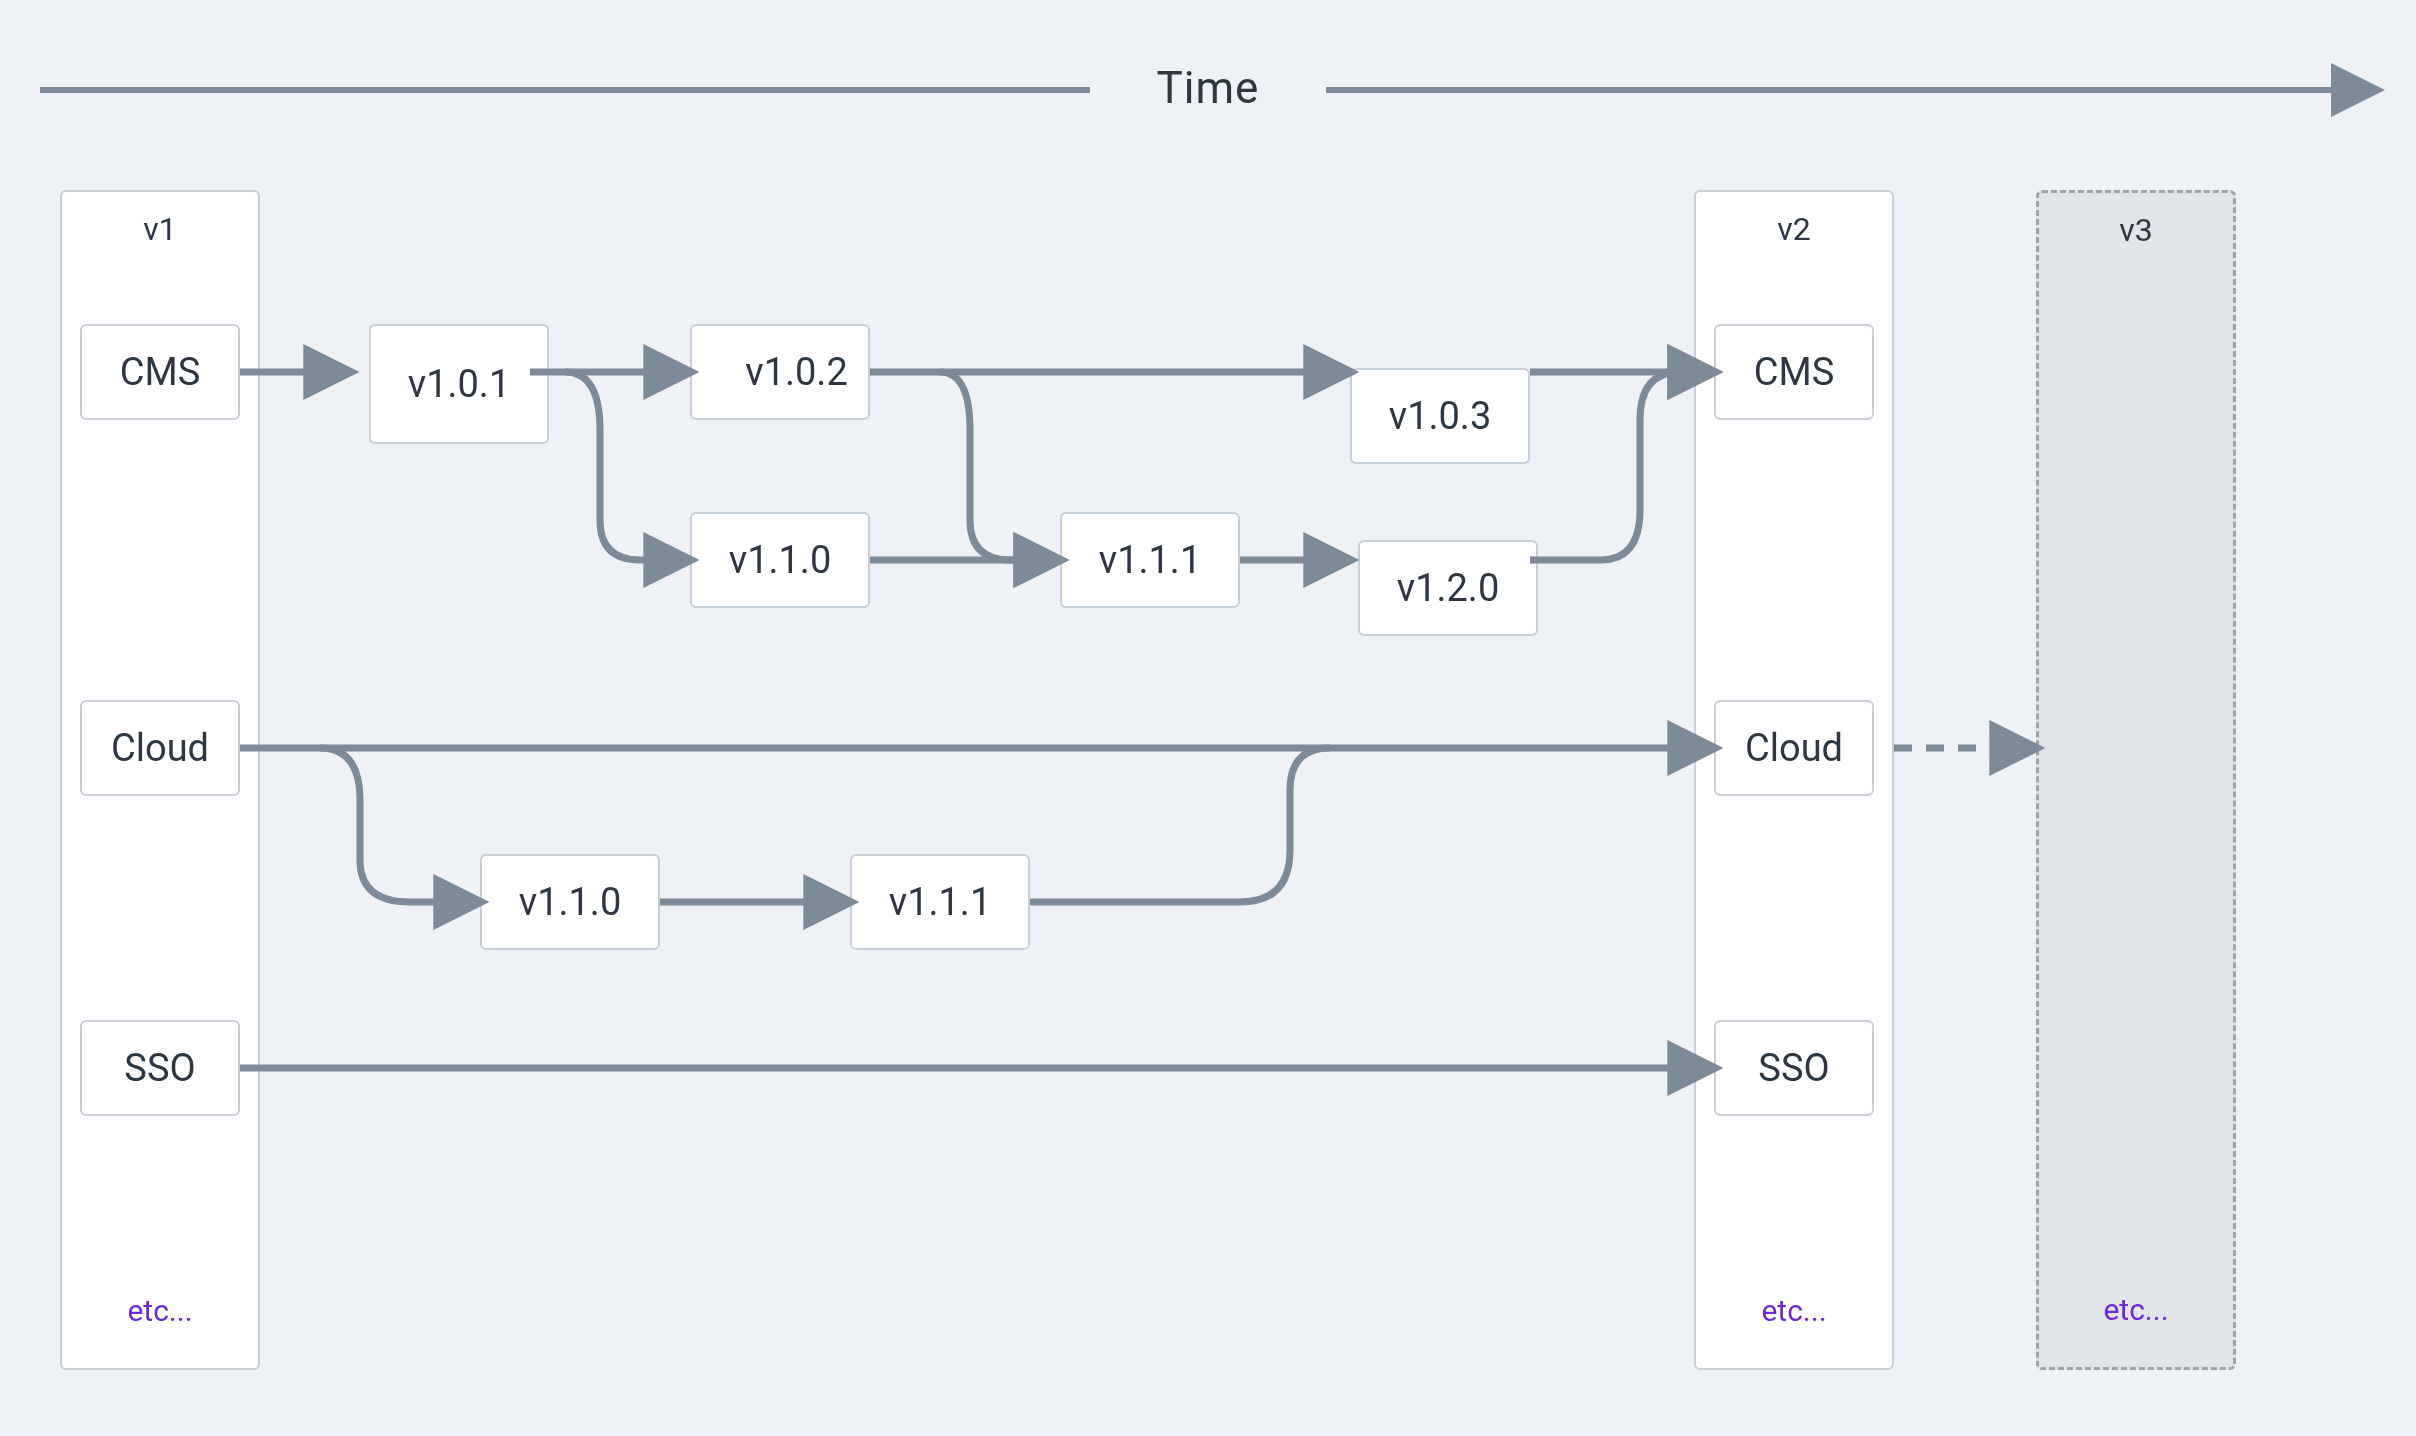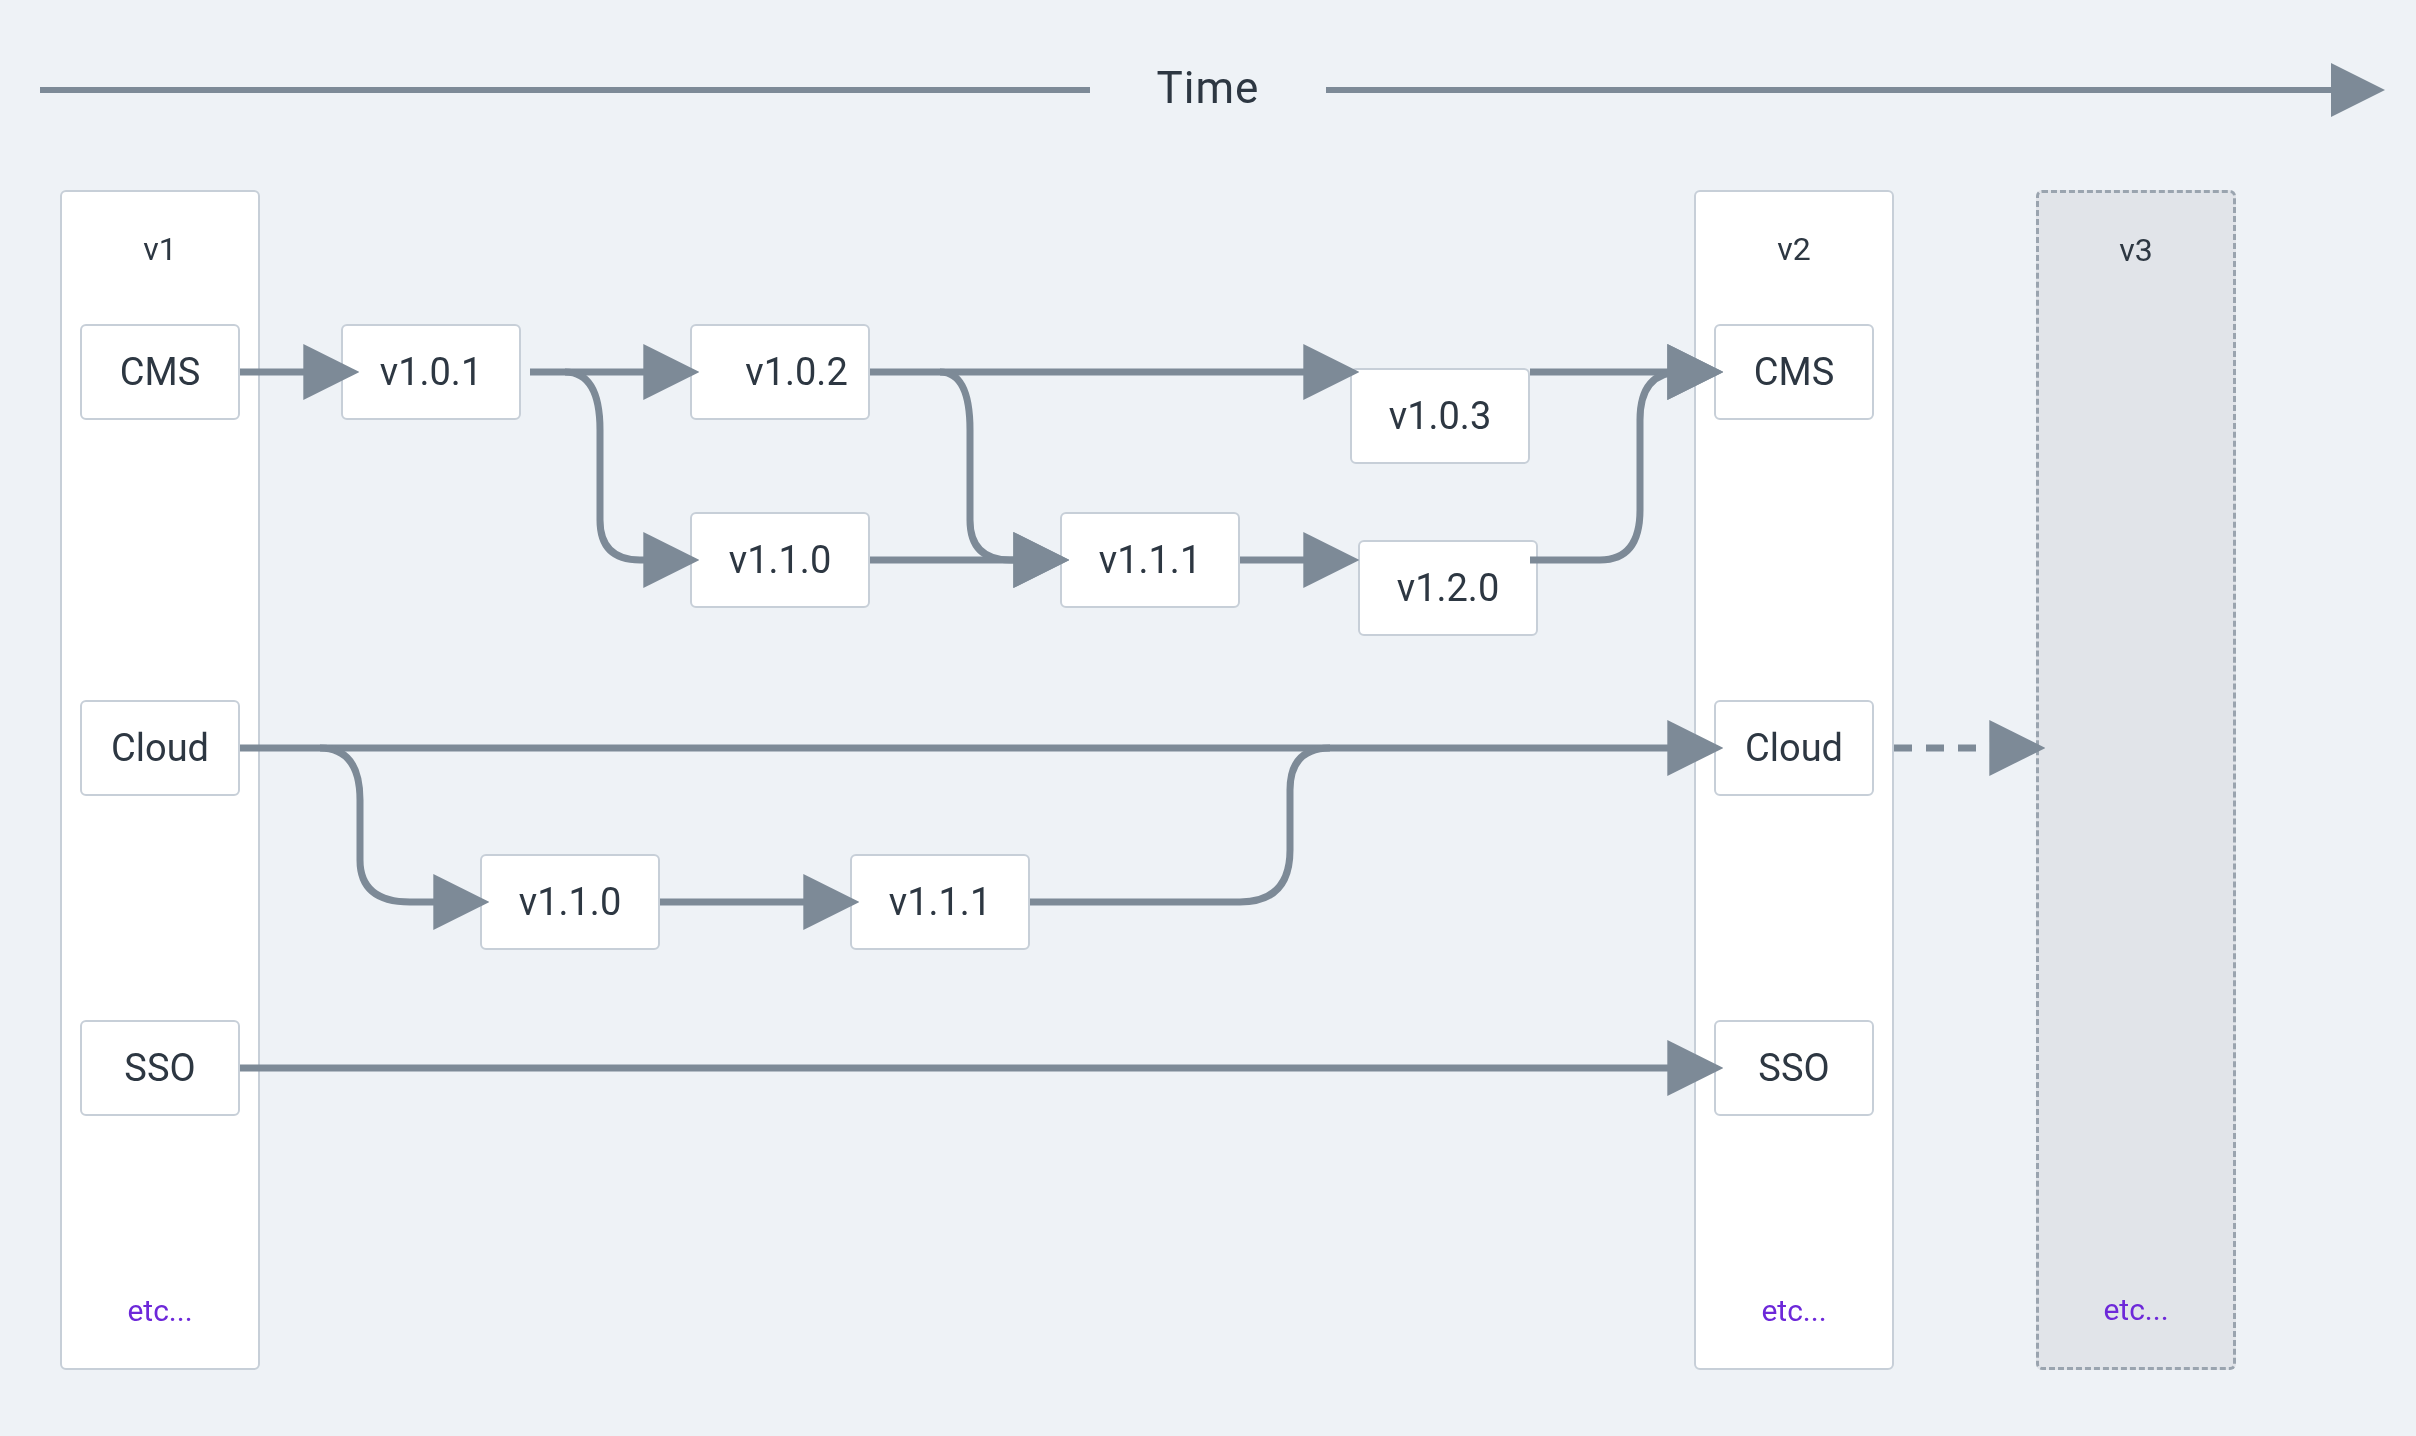--- a/index.html
+++ b/index.html
@@ -41,21 +41,21 @@
     align-items: stretch;
   }
   .col.future {
     background: #e1e4e9;
     border: 3px dashed #9aa4af;
   }
   .col-title {
     text-align: center;
     font-size: 32px;
     color: #2d3742;
-    padding-top: 38px;
+    padding-top: 18px;
     padding-bottom: 10px;
   }
   .etc {
     text-align: center;
     font-size: 30px;
     color: #6d28d9;
     position: absolute;
     left: 0; right: 0;
   }
   .node {
@@ -104,21 +104,21 @@
   </div>
   <div class="node" style="left:1714px; top:324px;  width:160px; height:96px;">CMS</div>
   <div class="node" style="left:1714px; top:700px;  width:160px; height:96px;">Cloud</div>
   <div class="node" style="left:1714px; top:1020px; width:160px; height:96px;">SSO</div>
 
   <div class="col future" style="left:2036px; top:190px; width:200px; height:1180px;">
     <div class="col-title">v3</div>
     <div class="etc" style="bottom:40px;">etc...</div>
   </div>
 
-  <div class="node" style="left:341px;  top:324px; width:180px; height:96px;">v1.0.1</div>
+  <div class="node" style="left:369px;  top:324px; width:180px; height:120px;">v1.0.1</div>
   <div class="node" style="left:690px;  top:324px; width:180px; height:96px;padding-left:33px;">v1.0.2</div>
   <div class="node" style="left:1350px; top:324px; width:180px; height:96px;margin-top:44px;">v1.0.3</div>
 
   <div class="node" style="left:690px;  top:512px; width:180px; height:96px;">v1.1.0</div>
   <div class="node" style="left:1060px; top:512px; width:180px; height:96px;">v1.1.1</div>
   <div class="node" style="left:1350px; top:540px; width:180px; height:96px;margin-left:8px;">v1.2.0</div>
 
   <div class="node" style="left:480px; top:854px; width:180px; height:96px;">v1.1.0</div>
   <div class="node" style="left:850px; top:854px; width:180px; height:96px;">v1.1.1</div>
 

